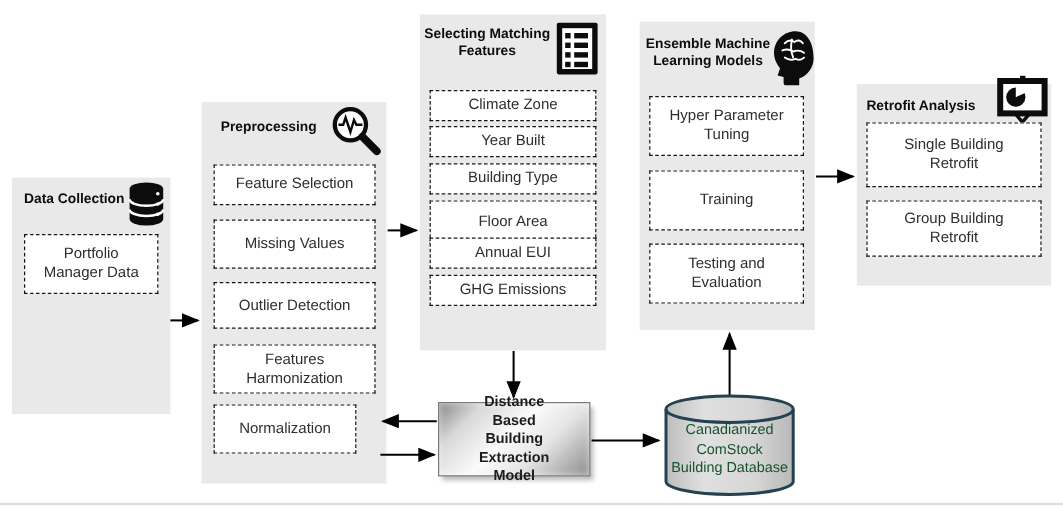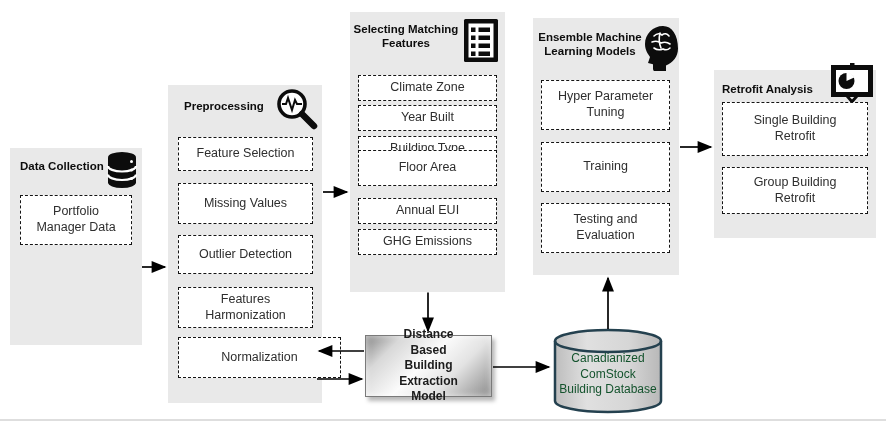--- a/index.html
+++ b/index.html
@@ -46,21 +46,21 @@
     <div class="ptitle" style="left:16px;top:14px;width:96px">Preprocessing</div>
     <svg class="icon" style="left:106px;top:2px" width="46" height="44" viewBox="0 0 46 44">
       <circle cx="18" cy="17" r="13" fill="#fff" stroke="#0c0c0c" stroke-width="3.6"></circle>
       <polyline points="8,17 12,17 14,11 18,23 21,13 23,17 28,17" fill="none" stroke="#0c0c0c" stroke-width="2"></polyline>
       <line x1="28" y1="27" x2="40" y2="39" stroke="#0c0c0c" stroke-width="6.5" stroke-linecap="round"></line>
     </svg>
     <div class="pbox" style="left:10px;top:52px;width:135px;height:34px">Feature Selection</div>
     <div class="pbox" style="left:10px;top:98px;width:135px;height:41px">Missing Values</div>
     <div class="pbox" style="left:10px;top:150px;width:135px;height:39px">Outlier Detection</div>
     <div class="pbox" style="left:10px;top:202px;width:135px;height:41px">Features Harmonization</div>
-    <div class="pbox" style="left:10px;top:252px;width:163px;height:41px">Normalization</div>
+    <div class="pbox" style="left:10px;top:252px;width:119px;height:41px">Normalization</div>
   </section>
 
   <section class="panel" style="left:350px;top:12px;width:155px;height:280px">
     <div class="ptitle center" style="left:2px;top:10px;width:108px">Selecting Matching Features</div>
     <svg class="icon" style="left:110px;top:5px" width="42" height="47" viewBox="0 0 42 47">
       <rect x="4" y="2" width="34" height="43" rx="1.5" fill="#0c0c0c"></rect>
       <rect x="8.5" y="6.5" width="25" height="34" fill="#fff"></rect>
       <g fill="#0c0c0c">
         <rect x="11" y="10.5" width="4.5" height="4.5"></rect>
           <rect x="18.5" y="10.5" width="11.5" height="4.5"></rect>
@@ -68,21 +68,21 @@
           <rect x="18.5" y="18.5" width="11.5" height="4.5"></rect>
         <rect x="11" y="26.5" width="4.5" height="4.5"></rect>
           <rect x="18.5" y="26.5" width="11.5" height="4.5"></rect>
         <rect x="11" y="34.5" width="4.5" height="4.5"></rect>
           <rect x="18.5" y="34.5" width="11.5" height="4.5"></rect>
       </g>
     </svg>
     <div class="pbox" style="left:8px;top:63px;width:139px;height:26px">Climate Zone</div>
     <div class="pbox" style="left:8px;top:124px;width:139px;height:26px">Building Type</div>
     <div class="pbox" style="left:8px;top:93px;width:139px;height:26px">Year Built</div>
-    <div class="pbox" style="left:8px;top:138px;width:139px;height:36px">Floor Area</div>
+    <div class="pbox" style="left:8px;top:155px;width:139px;height:36px">Floor Area</div>
     <div class="pbox" style="left:8px;top:186px;width:139px;height:26px">Annual EUI</div>
     <div class="pbox" style="left:8px;top:217px;width:139px;height:26px">GHG Emissions</div>
   </section>
 
   <section class="panel" style="left:533px;top:18px;width:146px;height:257px">
     <div class="ptitle center" style="left:4px;top:12px;width:106px">Ensemble Machine Learning Models</div>
     <svg class="icon" style="left:108px;top:7px" width="40" height="46" viewBox="0 0 40 46">
       <path d="M22,1 C12,1 4,9 4,19 c0,6 3,10 5,13 l-2,6 5,1.2 0,4.5 c0,2 1.5,3.3 3.8,3.3 l9.2,0 0,-6.5 c7,-2.8 12,-9 12,-17 C37,10 31,1 22,1 z" fill="#0c0c0c"></path>
       <g fill="none" stroke="#fff" stroke-width="1.6" stroke-linecap="round">
         <path d="M13,11 q4,-4 8,-1 q4,-3 7,1"></path>

